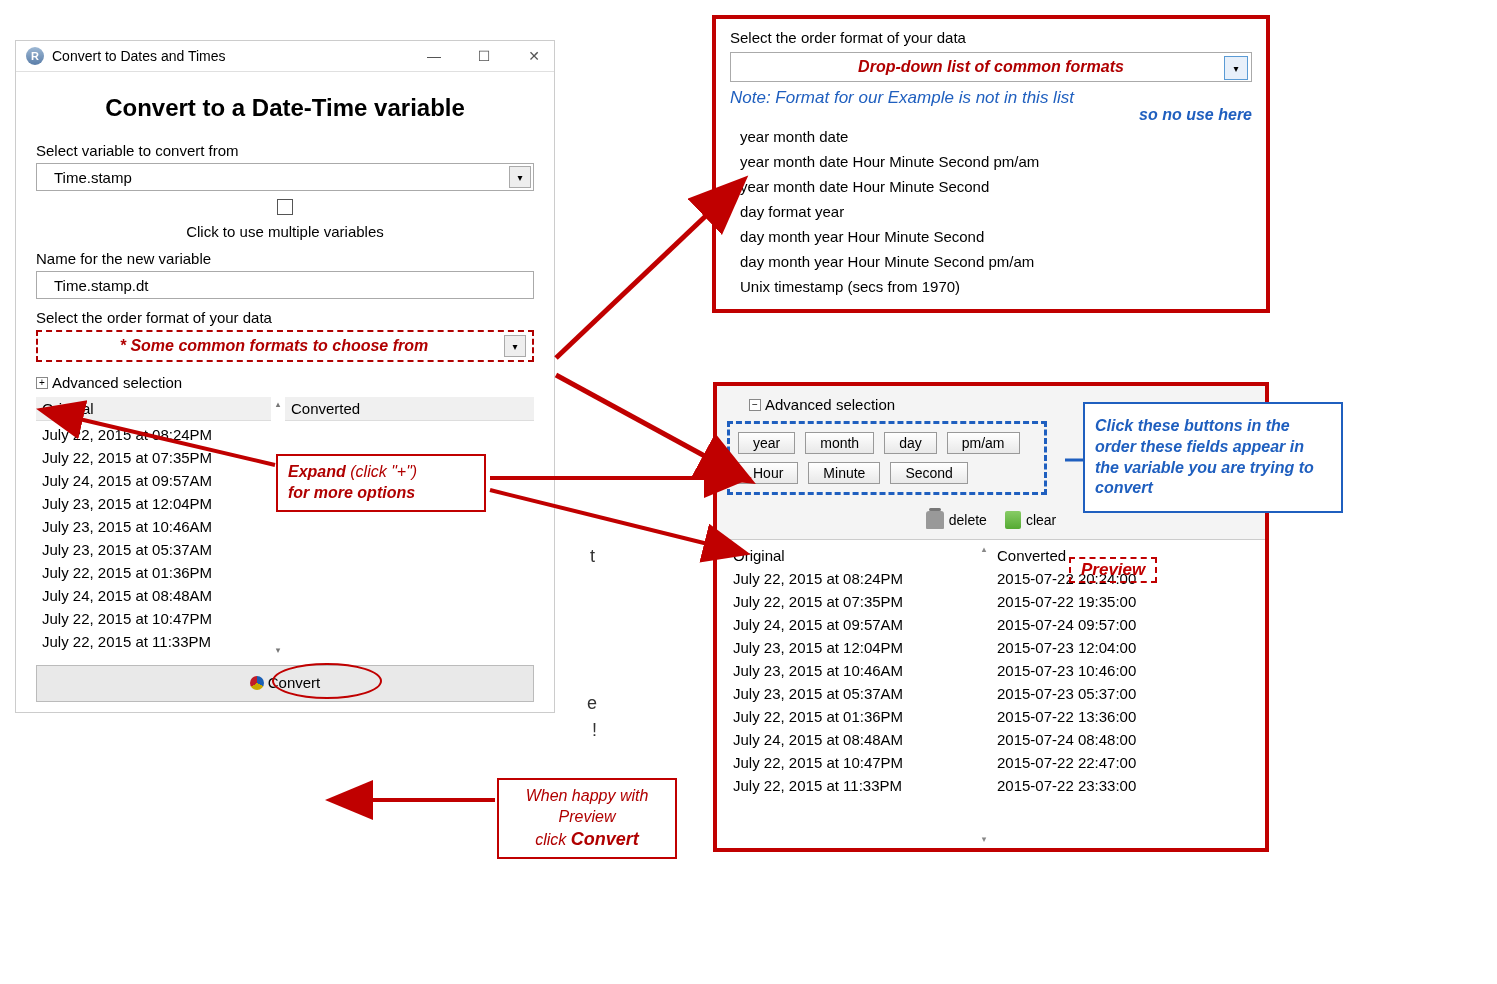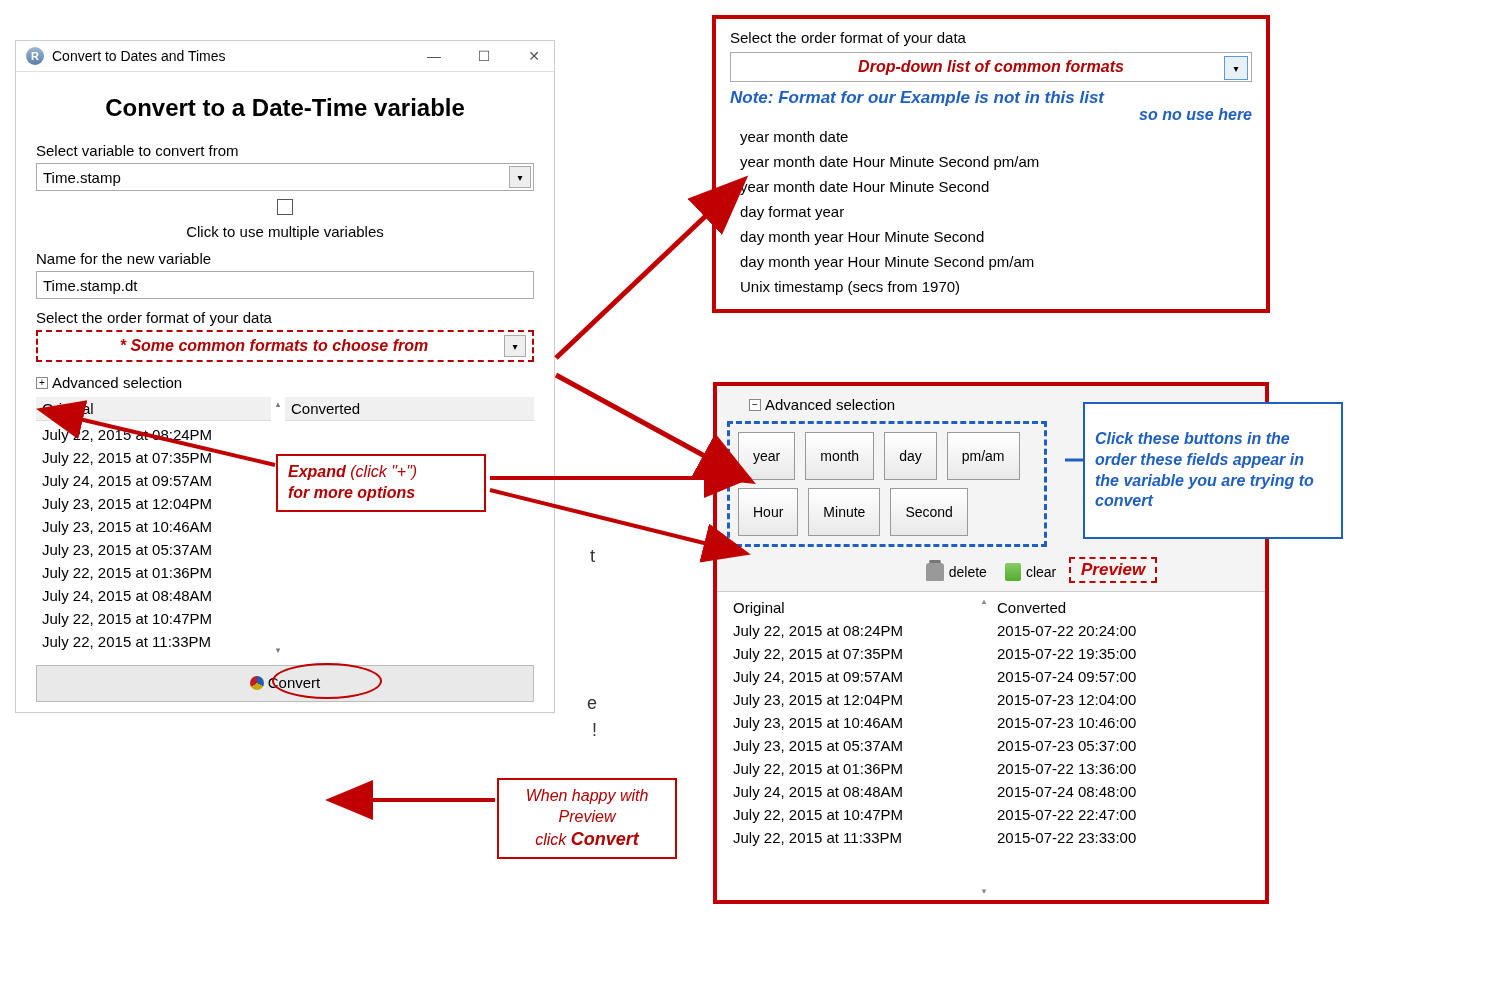--- a/index.html
+++ b/index.html
@@ -8,21 +8,21 @@
   
   .dialog { position: absolute; left: 15px; top: 40px; width: 540px; border: 1px solid #ccc; background: #fff; }
   .titlebar { display: flex; align-items: center; padding: 6px 10px; border-bottom: 1px solid #e0e0e0; font-size: 14px; }
   .r-icon { width: 18px; height: 18px; margin-right: 8px; border-radius: 50%; background: linear-gradient(#9db8d4,#5a7da8); display:inline-flex; align-items:center; justify-content:center; font-weight:bold; color:#fff; font-size:11px;}
   .winbtns { margin-left: auto; display: flex; gap: 30px; font-size: 14px; color:#555;}
   .winbtn { width: 20px; text-align:center; cursor:pointer;}
   
   .dialog-body { padding: 12px 20px 10px 20px; }
   .h1 { font-size: 24px; font-weight: bold; text-align: center; margin: 10px 0 20px 0; }
   .label { font-size: 15px; margin: 10px 0 4px 0; }
-  .combo, .textinput { width: 100%; border: 1px solid #aaa; background:#fff; padding: 4px 6px; font-size:15px; height:28px; display:flex; align-items:center; position:relative;}
+  .combo, .textinput { width: 100%; border: 1px solid #aaa; background:#fff; padding: 4px 17px; font-size:15px; height:28px; display:flex; align-items:center; position:relative;}
   .combo .drop { position:absolute; right:2px; top:2px; width:22px; height:22px; border:1px solid #aaa; background:#eee; display:flex; align-items:center; justify-content:center; font-size:10px;}
   .checkbox-row { display:flex; align-items:center; margin:8px 0; font-size:15px; gap:8px;flex-direction:column;}
   .checkbox { width:16px; height:16px; border:1px solid #555; background:#fff; }
   
   .format-combo { border:2px dashed #b00000; padding:3px 6px; height:32px; display:flex; align-items:center; position:relative; margin-top:4px;}
   .format-combo .text { color:#b00000; font-weight:bold; font-style:italic; flex:1; text-align:center; font-size:16px;}
   .format-combo .drop { width:22px; height:22px; border:1px solid #aaa; background:#eee; display:flex; align-items:center; justify-content:center; font-size:10px;}
 
   .tree-toggle { font-size:15px; margin:12px 0 6px 0; display:flex; align-items:center; gap:4px;}
   .plusbox { width:12px; height:12px; border:1px solid #888; font-size:10px; line-height:10px; text-align:center; background:#fff;}
@@ -39,44 +39,44 @@
   .convert-btn { display:inline-flex; align-items:center; gap:4px; font-size:15px;}
   .convert-icon { width:14px; height:14px; background: conic-gradient(#1a5fb4 0 33%, #c8a800 33% 66%, #c01c28 66% 100%); border-radius:50%;}
   .convert-oval { position:absolute; left:235px; top:-3px; width:110px; height:36px; border:2px solid #c00000; border-radius:50%; pointer-events:none;}
 
   
   .right-top { position:absolute; left:712px; top:15px; width:558px; border:4px solid #c00000; padding:10px 14px 10px 14px; background:#fff;}
   .right-top .lbl { font-size:15px; margin-bottom:6px;}
   .right-top .combo2 { border:1px solid #aaa; height:30px; display:flex; align-items:center; position:relative; padding:0 6px;}
   .right-top .combo2 .t { color:#b00000; font-weight:bold; font-style:italic; flex:1; text-align:center; font-size:16px;}
   .right-top .combo2 .drop { width:24px; height:24px; border:1px solid #5a9bd5; background:#e8f0fa; display:flex; align-items:center; justify-content:center; font-size:10px; position:absolute; right:3px; top:3px;}
-  .right-top .note { color:#1f5fbf; font-weight:bold; font-style:italic; font-size:17px; margin:6px 0 0 0;}
+  .right-top .note { color:#1f5fbf; font-weight:normal; font-style:italic; font-size:17px; margin:6px 0 0 0;}
   .right-top .note2 { color:#1f5fbf; font-weight:bold; font-style:italic; font-size:16px; text-align:right; margin-top:-2px;}
   .right-top .item { font-size:15px; padding:4px 10px;}
   
   
   .right-bot { position:absolute; left:713px; top:382px; width:556px; border:4px solid #c00000; padding:8px 10px; background:#f4f4f4;}
   .right-bot .tree-toggle2 { font-size:15px; margin:2px 0 8px 22px; display:flex; align-items:center; gap:4px;}
   .minbox { width:12px; height:12px; border:1px solid #888; font-size:10px; line-height:9px; text-align:center; background:#fff;}
   .token-area { border:3px dashed #1f5fbf; padding:8px; margin:0 0 10px 0; width:320px;}
   .token-row { display:flex; gap:10px; margin-bottom:8px;}
-  .token { border:1px solid #999; background:linear-gradient(#fff,#e8e8e8); padding:15px 14px; font-size:14px; border-radius:0; cursor:pointer;}
+  .token { border:1px solid #999; background:linear-gradient(#fff,#e8e8e8); padding:2px 14px; font-size:14px; border-radius:0; cursor:pointer;}
   .del-clear { display:flex; gap:18px; justify-content:center; margin:6px 0 10px 0;}
   .dcbtn { display:flex; align-items:center; gap:5px; font-size:14px;}
   .trash-icon { width:18px; height:18px; background:#999; border-radius:3px 3px 1px 1px; position:relative;}
   .trash-icon::before{content:'';position:absolute;top:-3px;left:3px;width:12px;height:3px;background:#777;border-radius:2px;}
   .broom-icon { width:16px; height:18px; background:linear-gradient(#8c6,#5a3); border-radius:2px;}
   
   .rb-cols { display:flex; background:#fff; margin:0 -10px -8px -10px; padding:4px 10px; border-top:1px solid #ccc;}
   .rb-col { flex:1;}
   .rb-col .hdr { padding:3px 6px; font-size:15px; display:flex; align-items:center;}
   .rb-col .row { padding:3px 6px; font-size:15px;}
   .scrollbit { width:14px; display:flex; flex-direction:column; align-items:center; font-size:9px; color:#888;}
   
-  .blue-callout { position:absolute; left:1083px; top:402px; width:260px; border:2px solid #1f5fbf; background:#fff; padding:25px 10px; color:#1f5fbf; font-weight:bold; font-style:italic; font-size:16px; line-height:1.3;}
+  .blue-callout { position:absolute; left:1083px; top:402px; width:260px; border:2px solid #1f5fbf; background:#fff; padding:12px 10px; color:#1f5fbf; font-weight:bold; font-style:italic; font-size:16px; line-height:1.3;}
   
   .preview-dash { position:absolute; border:2px dashed #c00000; padding:1px 10px; color:#c00000; font-weight:bold; font-style:italic; font-size:17px;}
   
   
   .callout { position:absolute; border:2px solid #c00000; background:#fff; padding:6px 10px; color:#b00000; font-style:italic; font-size:16px; line-height:1.3;}
   .callout .b { font-weight:bold;}
   
   
   svg.overlay { position:absolute; top:0; left:0; width:1497px; height:984px; pointer-events:none; }
   

